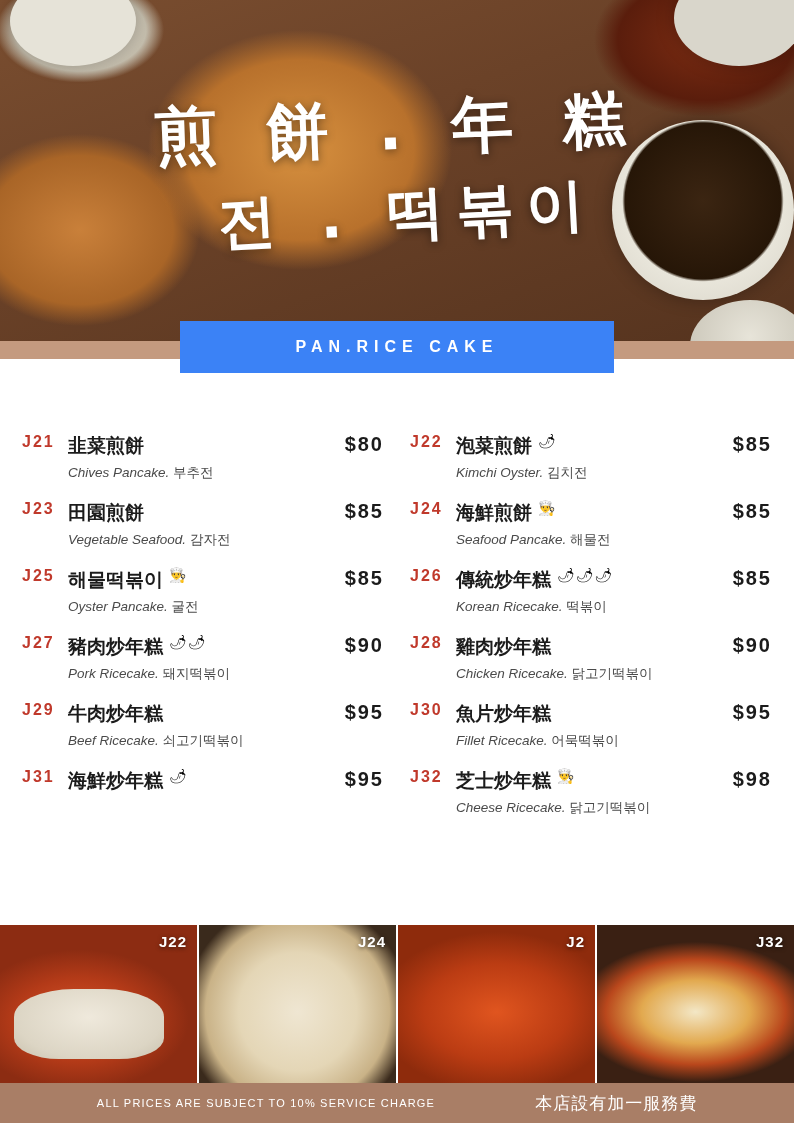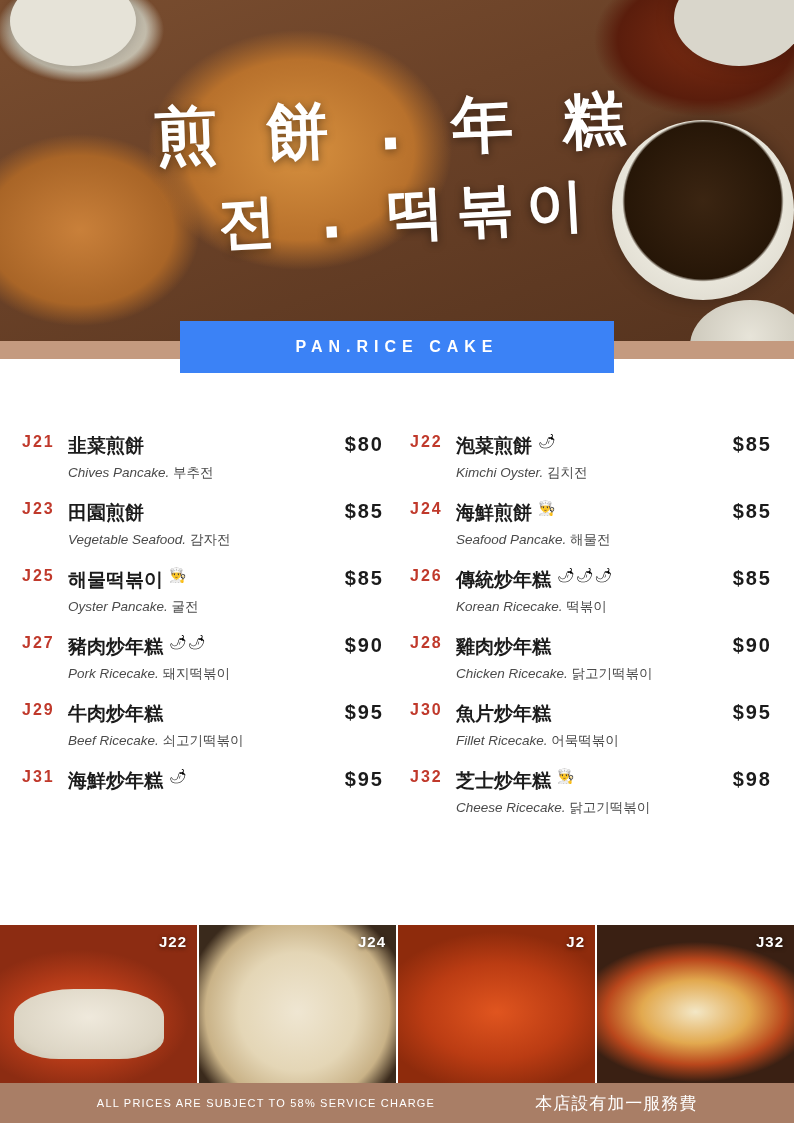--- a/index.html
+++ b/index.html
@@ -380,15 +380,15 @@
   </div>
   <div class="photo p3">
     <span class="tag">J2</span>
   </div>
   <div class="photo p4">
     <span class="tag">J32</span>
   </div>
 </div>
 
 <div class="footer">
-  <span class="txt">ALL PRICES ARE SUBJECT TO 58% SERVICE CHARGE</span>
+  <span class="txt">ALL PRICES ARE SUBJECT TO 10% SERVICE CHARGE</span>
   <span class="txt zhtxt">本店設有加一服務費</span>
 </div>
 
 </body></html>

